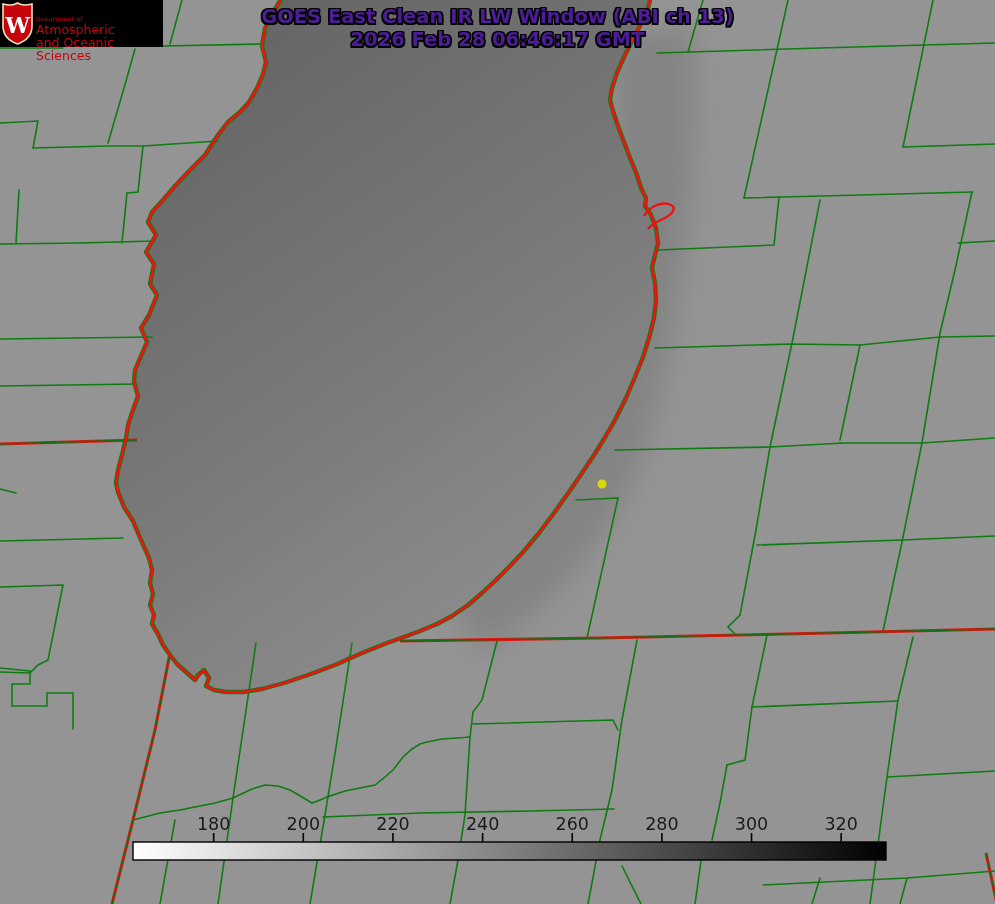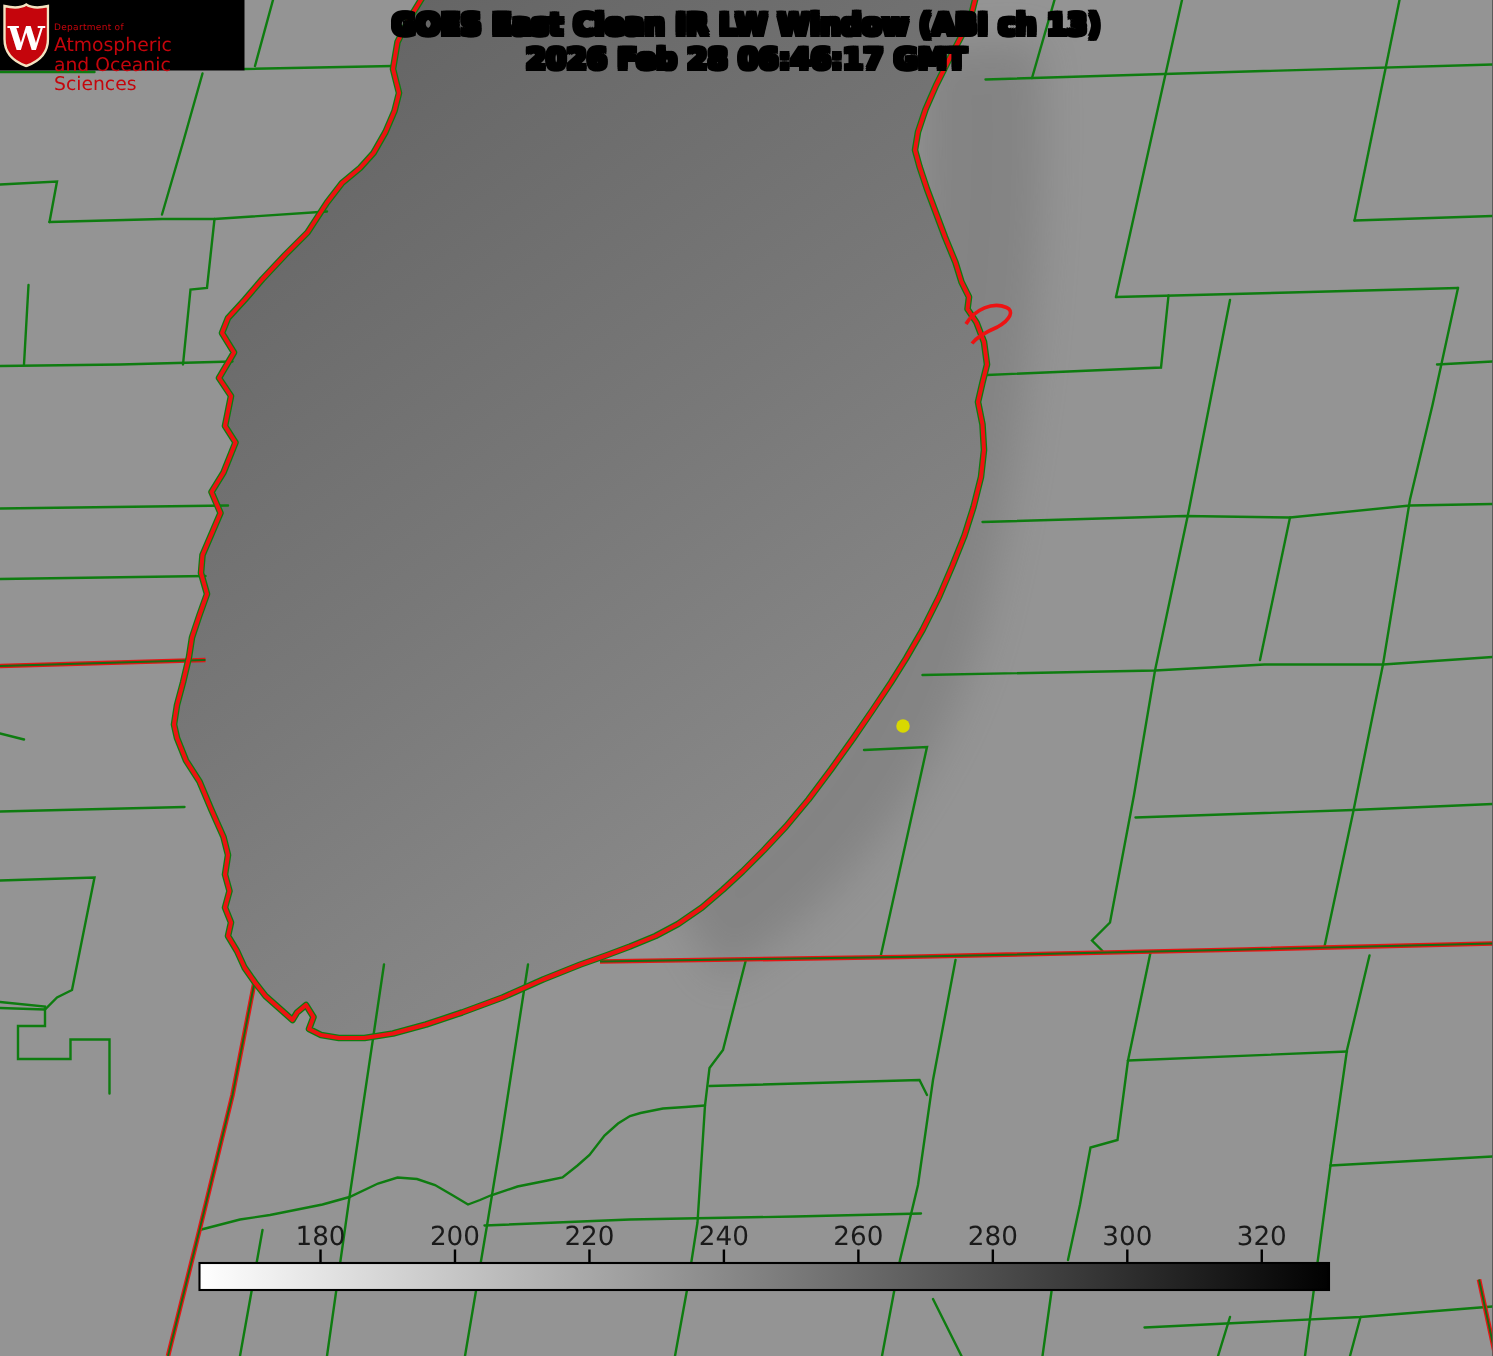--- a/index.html
+++ b/index.html
@@ -9,21 +9,21 @@
   #map-svg text{font-family:"DejaVu Sans","Liberation Sans",sans-serif;}
   
   #banner{position:absolute;left:0;top:0;width:163px;height:47px;background:#000;
           display:flex;align-items:center;z-index:5;}
   #crest{margin:2px 3px 2px 2px;flex:0 0 auto;}
   #banner-text{color:#c5050c;line-height:1;margin-top:32px;}
   #banner-text .tiny{font-size:6px;letter-spacing:.2px;margin-bottom:2px;}
   #banner-text .big{font-size:12.5px;font-weight:400;margin-bottom:1px;}
   
   #title{position:absolute;left:0;top:5px;width:100%;text-align:center;z-index:4;
-         color:#000000;font-weight:bold;font-size:19.5px;line-height:23px;
+         color:#4c1d95;font-weight:bold;font-size:19.5px;line-height:23px;
          text-shadow:-1.5px -1.5px 0 #000,1.5px -1.5px 0 #000,-1.5px 1.5px 0 #000,
                      1.5px 1.5px 0 #000,0 -1.5px 0 #000,0 1.5px 0 #000,
                      -1.5px 0 0 #000,1.5px 0 0 #000;}
 </style>
 </head>
 <body>
 
 <div id="stage">
 
   <svg id="map-svg" width="995" height="904" viewBox="0 0 995 904">

